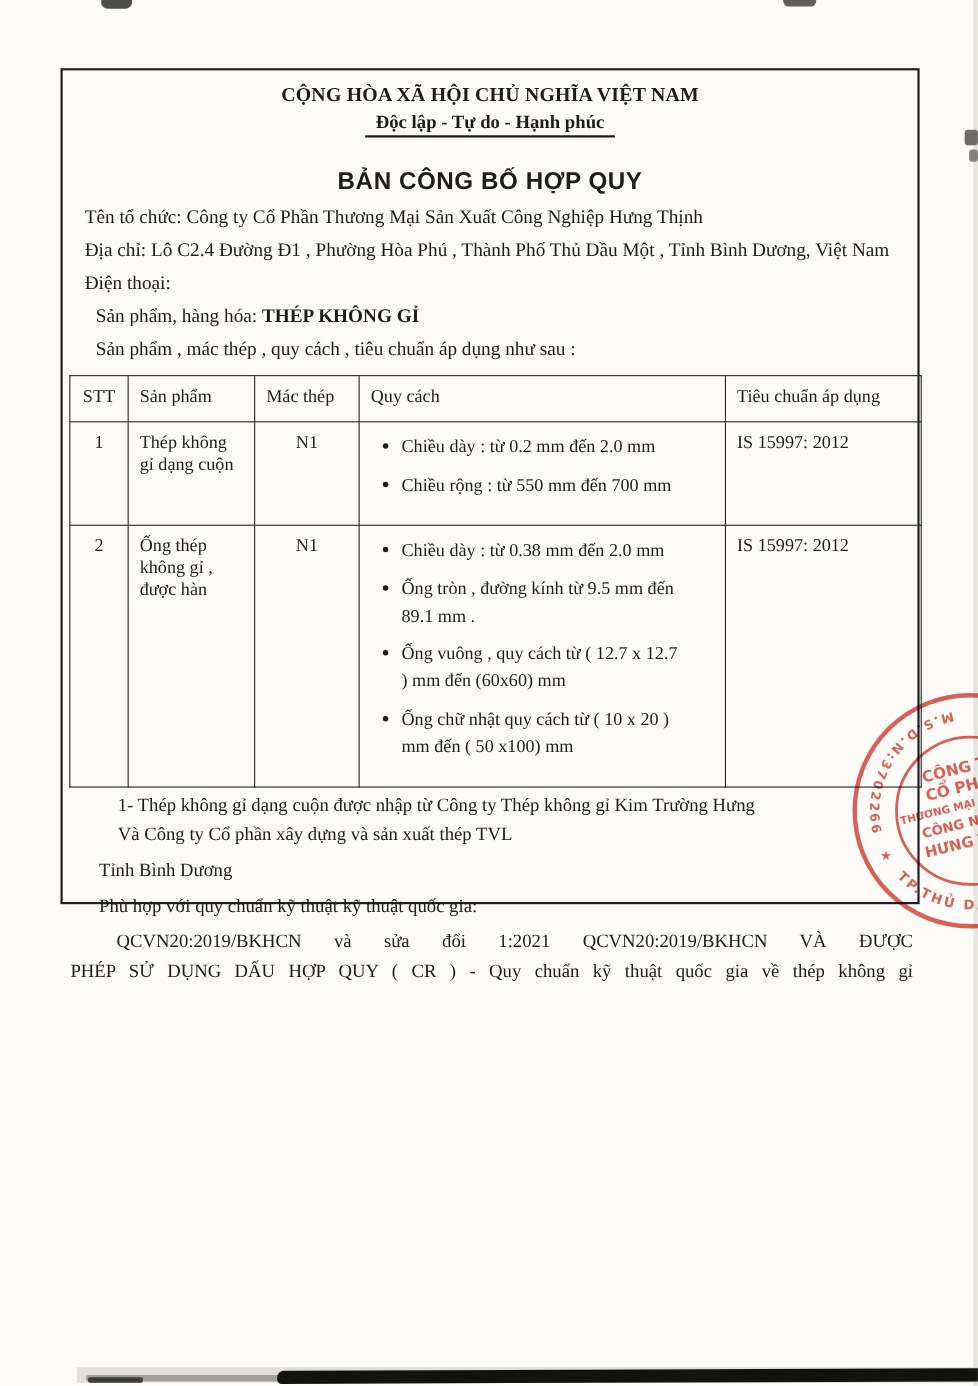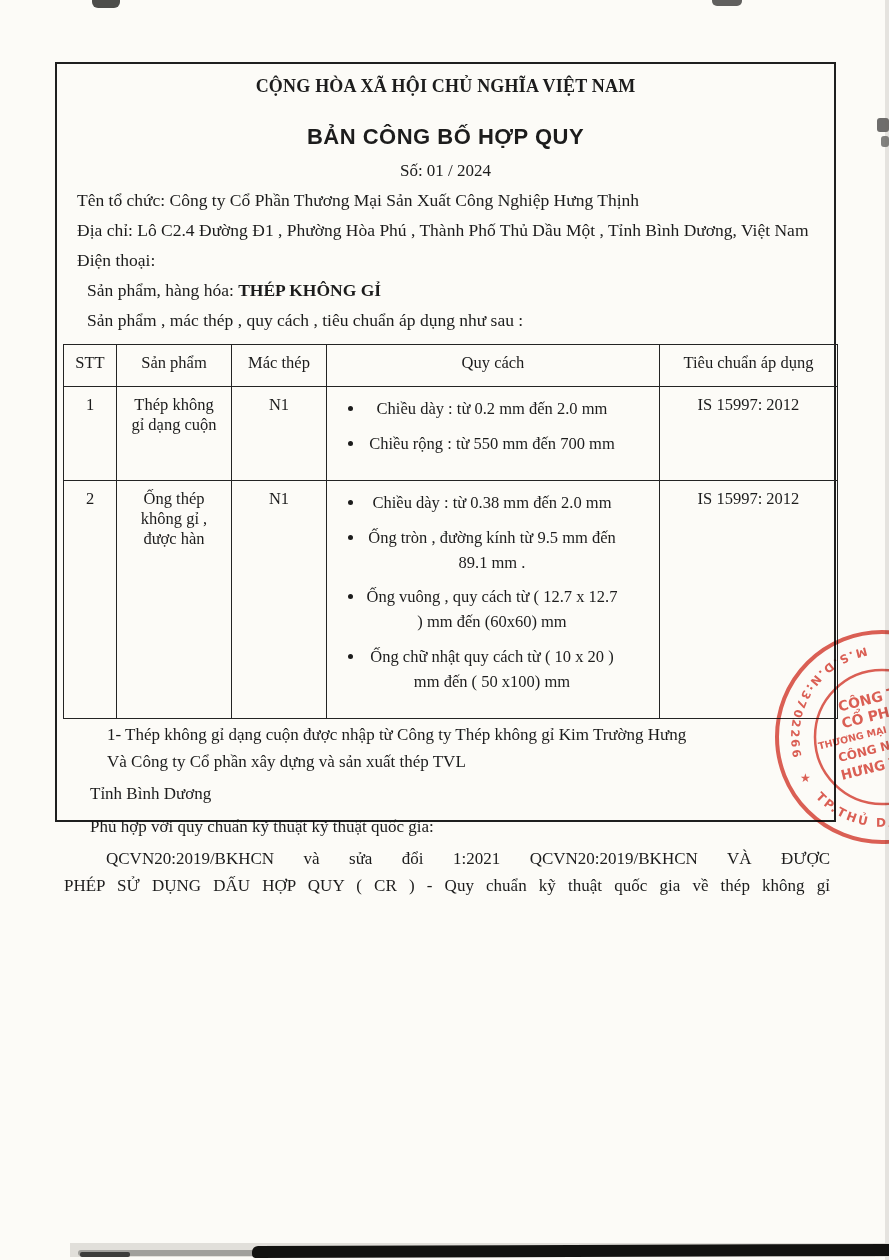--- a/index.html
+++ b/index.html
@@ -51,21 +51,21 @@
   .bold { font-weight: bold; }
 
   table.spec {
     border-collapse: collapse; table-layout: fixed;
     width: 774px; margin-left: -14px; margin-top: 10px;
     font-size: 16.5px;
   }
   .spec th, .spec td {
     border: 1.6px solid #242424;
     padding: 8px 10px; vertical-align: top;
-    text-align: center; font-weight: normal;
+    text-align: left; font-weight: normal;
   }
   .spec th { height: 42px; }
   .spec .c { text-align: center; }
   tr.r1 { height: 94px; }
   tr.r2 { height: 238px; }
   ul.qc { margin: 2px 0 0 0; padding: 0 30px 0 28px; }
   ul.qc li { margin: 0 0 10px 0; line-height: 1.5; }
 
   .notes { margin-top: 2px; font-size: 17px; line-height: 1.6; }
   .note { margin: 0 -10px 5px 30px; white-space: pre-line; }
@@ -93,23 +93,25 @@
   <div class="artifact a-right2"></div>
   <div class="artifact a-edge"></div>
   <div class="artifact a-bot-band"></div>
   <div class="artifact a-bot-gray"></div>
   <div class="artifact a-bot-black"></div>
   <div class="artifact a-bot-smudge"></div>
 
   <div class="frame">
 
     <div class="nat">CỘNG HÒA XÃ HỘI CHỦ NGHĨA VIỆT NAM</div>
+    <div class="motto-wrap">
+      <span class="motto">Độc lập - Tự do - Hạnh phúc</span>
+    </div>
 
     <div class="title">BẢN CÔNG BỐ HỢP QUY</div>
-    <div class="docno">Số: 01 / 2024</div>
 
     <p class="p" style="margin-top:5px">Tên tổ chức: Công ty Cổ Phần Thương Mại Sản Xuất Công Nghiệp Hưng Thịnh</p>
     <p class="p">Địa chỉ: Lô C2.4 Đường Đ1 , Phường Hòa Phú , Thành Phố Thủ Dầu Một , Tỉnh Bình Dương, Việt Nam</p>
     <p class="p">Điện thoại:</p>
     <p class="p indent10"><span>Sản phẩm, hàng hóa: </span><span class="bold">THÉP KHÔNG GỈ</span></p>
     <p class="p indent10">Sản phẩm , mác thép , quy cách , tiêu chuẩn áp dụng như sau :</p>
 
     <table class="spec">
       <colgroup>
         <col style="width:53px">

